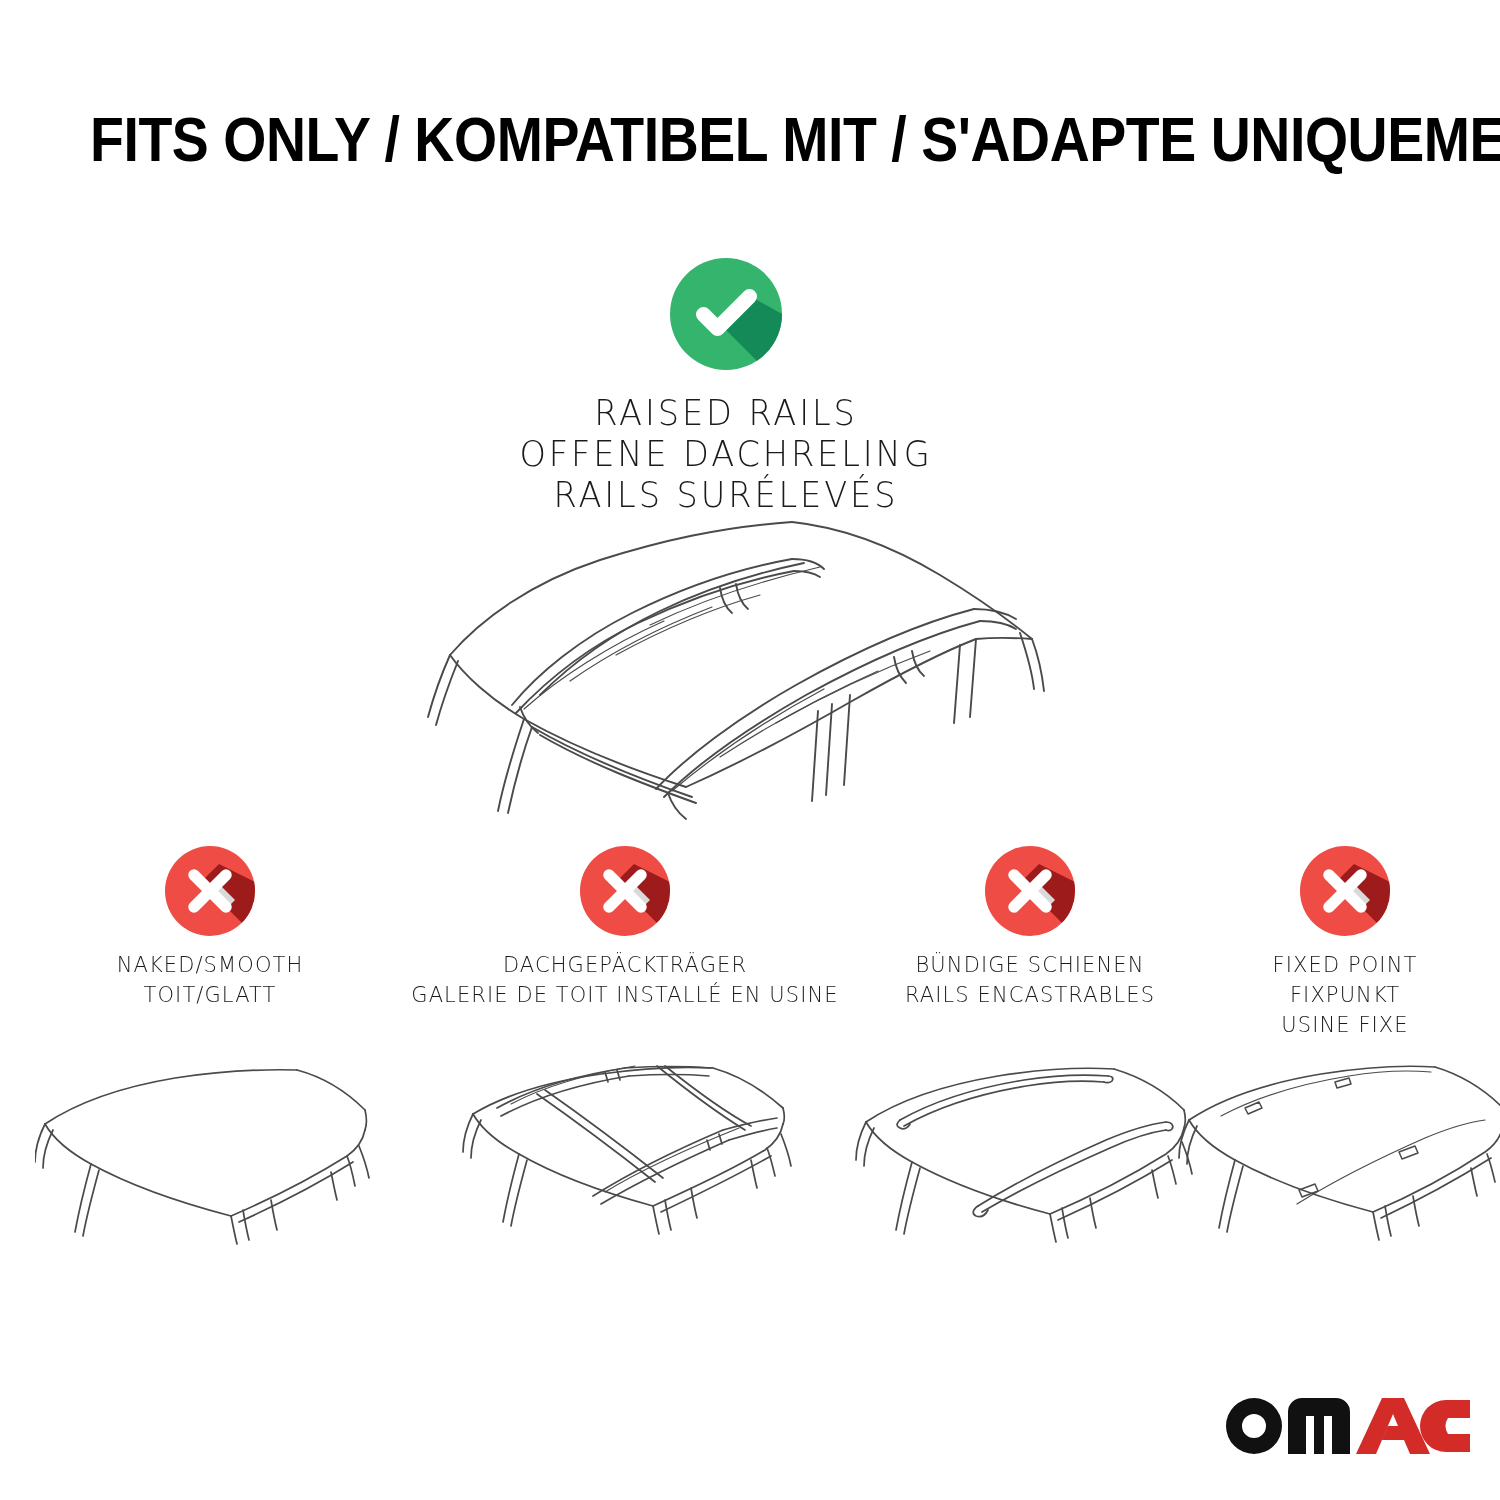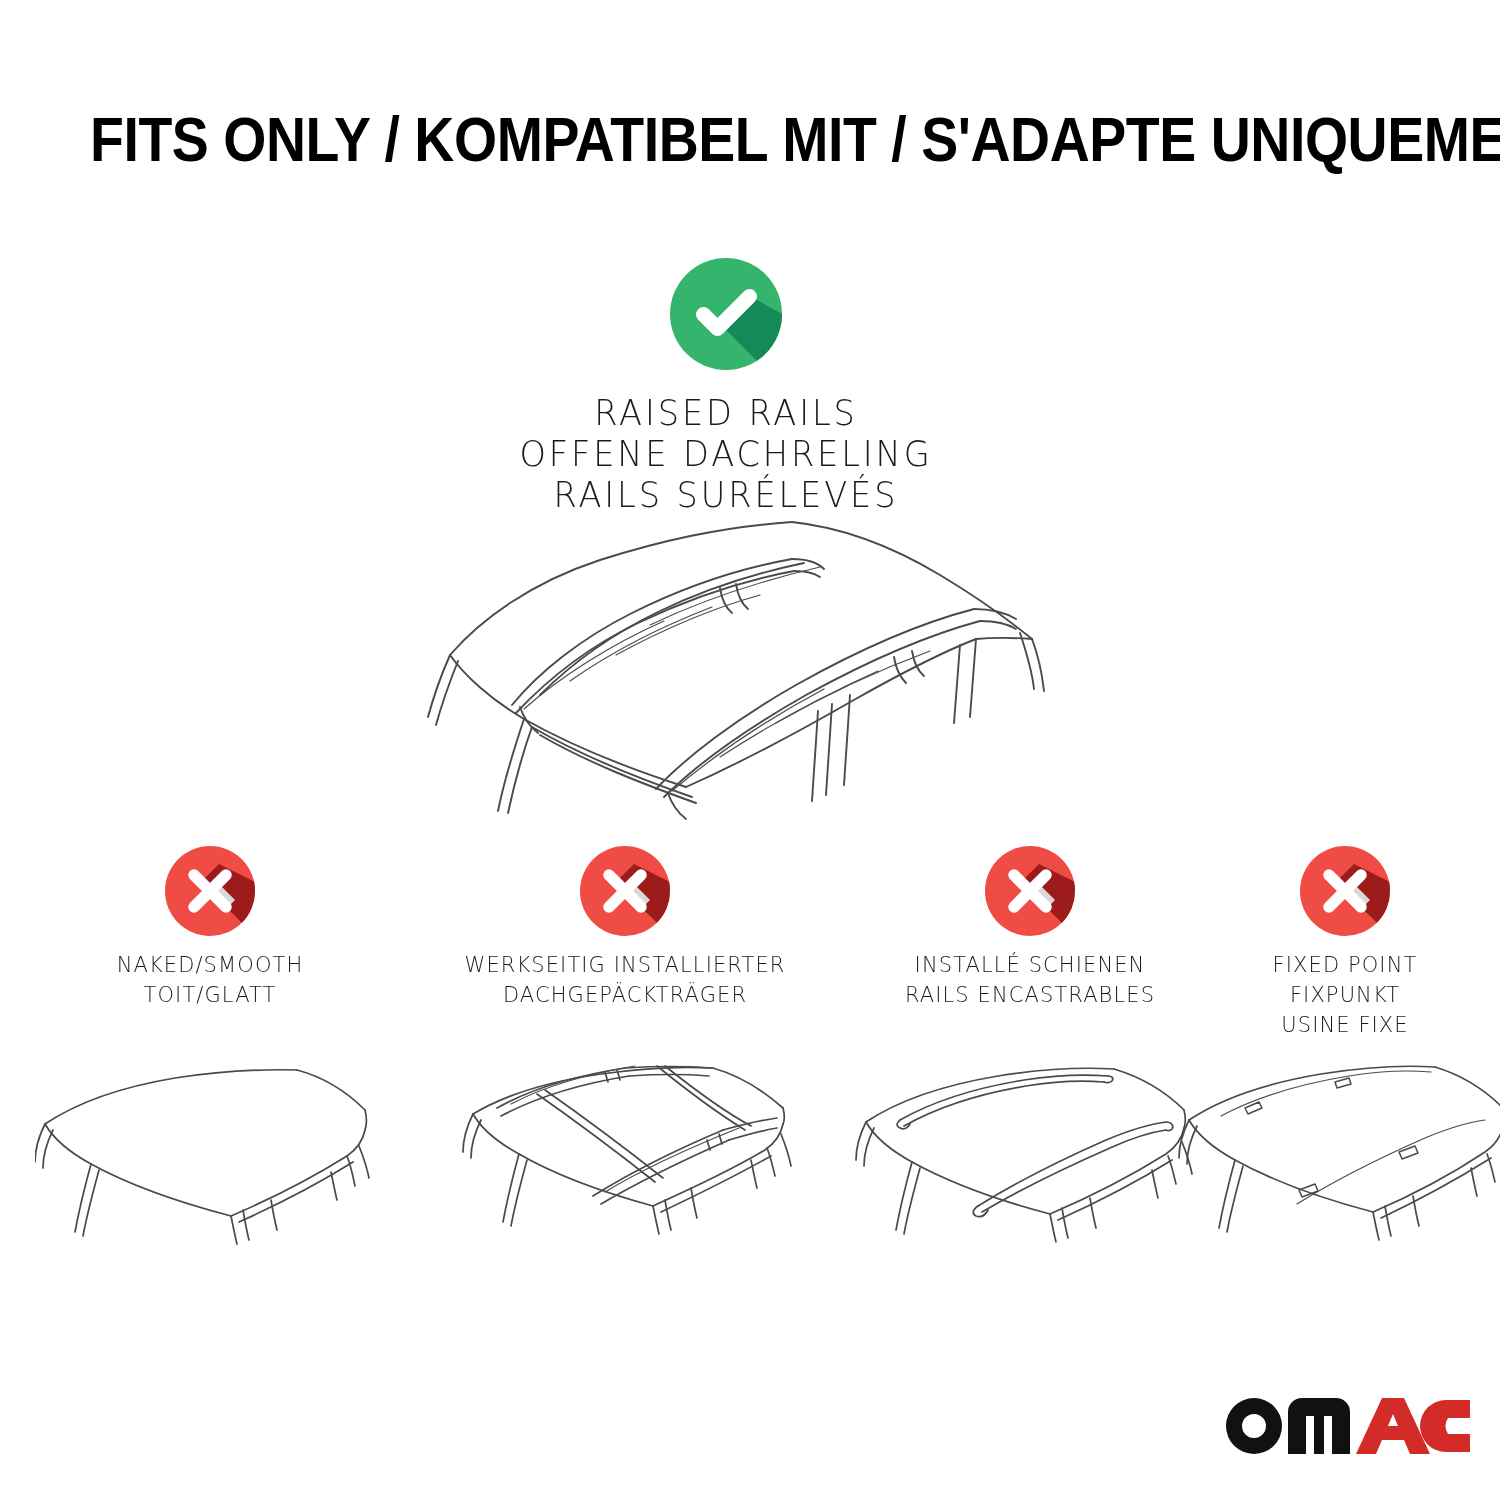--- a/index.html
+++ b/index.html
@@ -275,22 +275,22 @@
           <circle cx="45" cy="45" r="45" fill="#ee4c44"></circle>
           <g clip-path="url(#clipX1)">
             <path d="M36 36 L90 90 L90 36 L54 18 Z" fill="#9e1b1b"></path>
             <path d="M45 45 L62 62 L70 54 L53 37 Z" fill="#d9d9d9"></path>
           </g>
           <path d="M29 29 L61 61" stroke="#ffffff" stroke-width="11.5" stroke-linecap="round"></path>
           <path d="M61 29 L29 61" stroke="#ffffff" stroke-width="11.5" stroke-linecap="round"></path>
         </svg>
       </div>
       <div class="label col-label">
-        <span class="ln">WERKSEITIG INSTALLIERTER</span>
         <span class="ln">DACHGEPÄCKTRÄGER</span>
+        <span class="ln">GALERIE DE TOIT INSTALLÉ EN USINE</span>
       </div>
       <div class="col-img">
         <svg viewBox="0 0 360 200" width="360" height="200">
           <g fill="none" stroke="#4a4a4a" stroke-width="1.7" stroke-linecap="round" stroke-linejoin="round">
 
             <path d="M28 50 C58 32 100 18 156 10 C198 4 234 2 268 4"></path>
             <path d="M268 4 C296 12 320 28 338 44"></path>
             <path d="M28 50 C36 64 52 78 74 90"></path>
             <path d="M74 90 C112 112 164 130 208 142"></path>
             <path d="M208 142 C248 124 290 104 320 86 C330 79 336 70 338 60"></path>
@@ -345,21 +345,21 @@
           <circle cx="45" cy="45" r="45" fill="#ee4c44"></circle>
           <g clip-path="url(#clipX2)">
             <path d="M36 36 L90 90 L90 36 L54 18 Z" fill="#9e1b1b"></path>
             <path d="M45 45 L62 62 L70 54 L53 37 Z" fill="#d9d9d9"></path>
           </g>
           <path d="M29 29 L61 61" stroke="#ffffff" stroke-width="11.5" stroke-linecap="round"></path>
           <path d="M61 29 L29 61" stroke="#ffffff" stroke-width="11.5" stroke-linecap="round"></path>
         </svg>
       </div>
       <div class="label col-label">
-        <span class="ln">INSTALLÉ SCHIENEN</span>
+        <span class="ln">BÜNDIGE SCHIENEN</span>
         <span class="ln">RAILS ENCASTRABLES</span>
       </div>
       <div class="col-img">
         <svg viewBox="0 0 356 200" width="356" height="200">
           <g fill="none" stroke="#4a4a4a" stroke-width="1.7" stroke-linecap="round" stroke-linejoin="round">
             <path d="M14 58 C44 38 86 22 146 12 C190 5 228 3 262 5"></path>
             <path d="M262 5 C292 14 316 30 332 46"></path>
             <path d="M14 58 C22 72 38 86 60 98"></path>
             <path d="M60 98 C100 120 152 138 198 150"></path>
             <path d="M198 150 C240 132 282 110 314 90 C324 83 330 74 332 64"></path>

